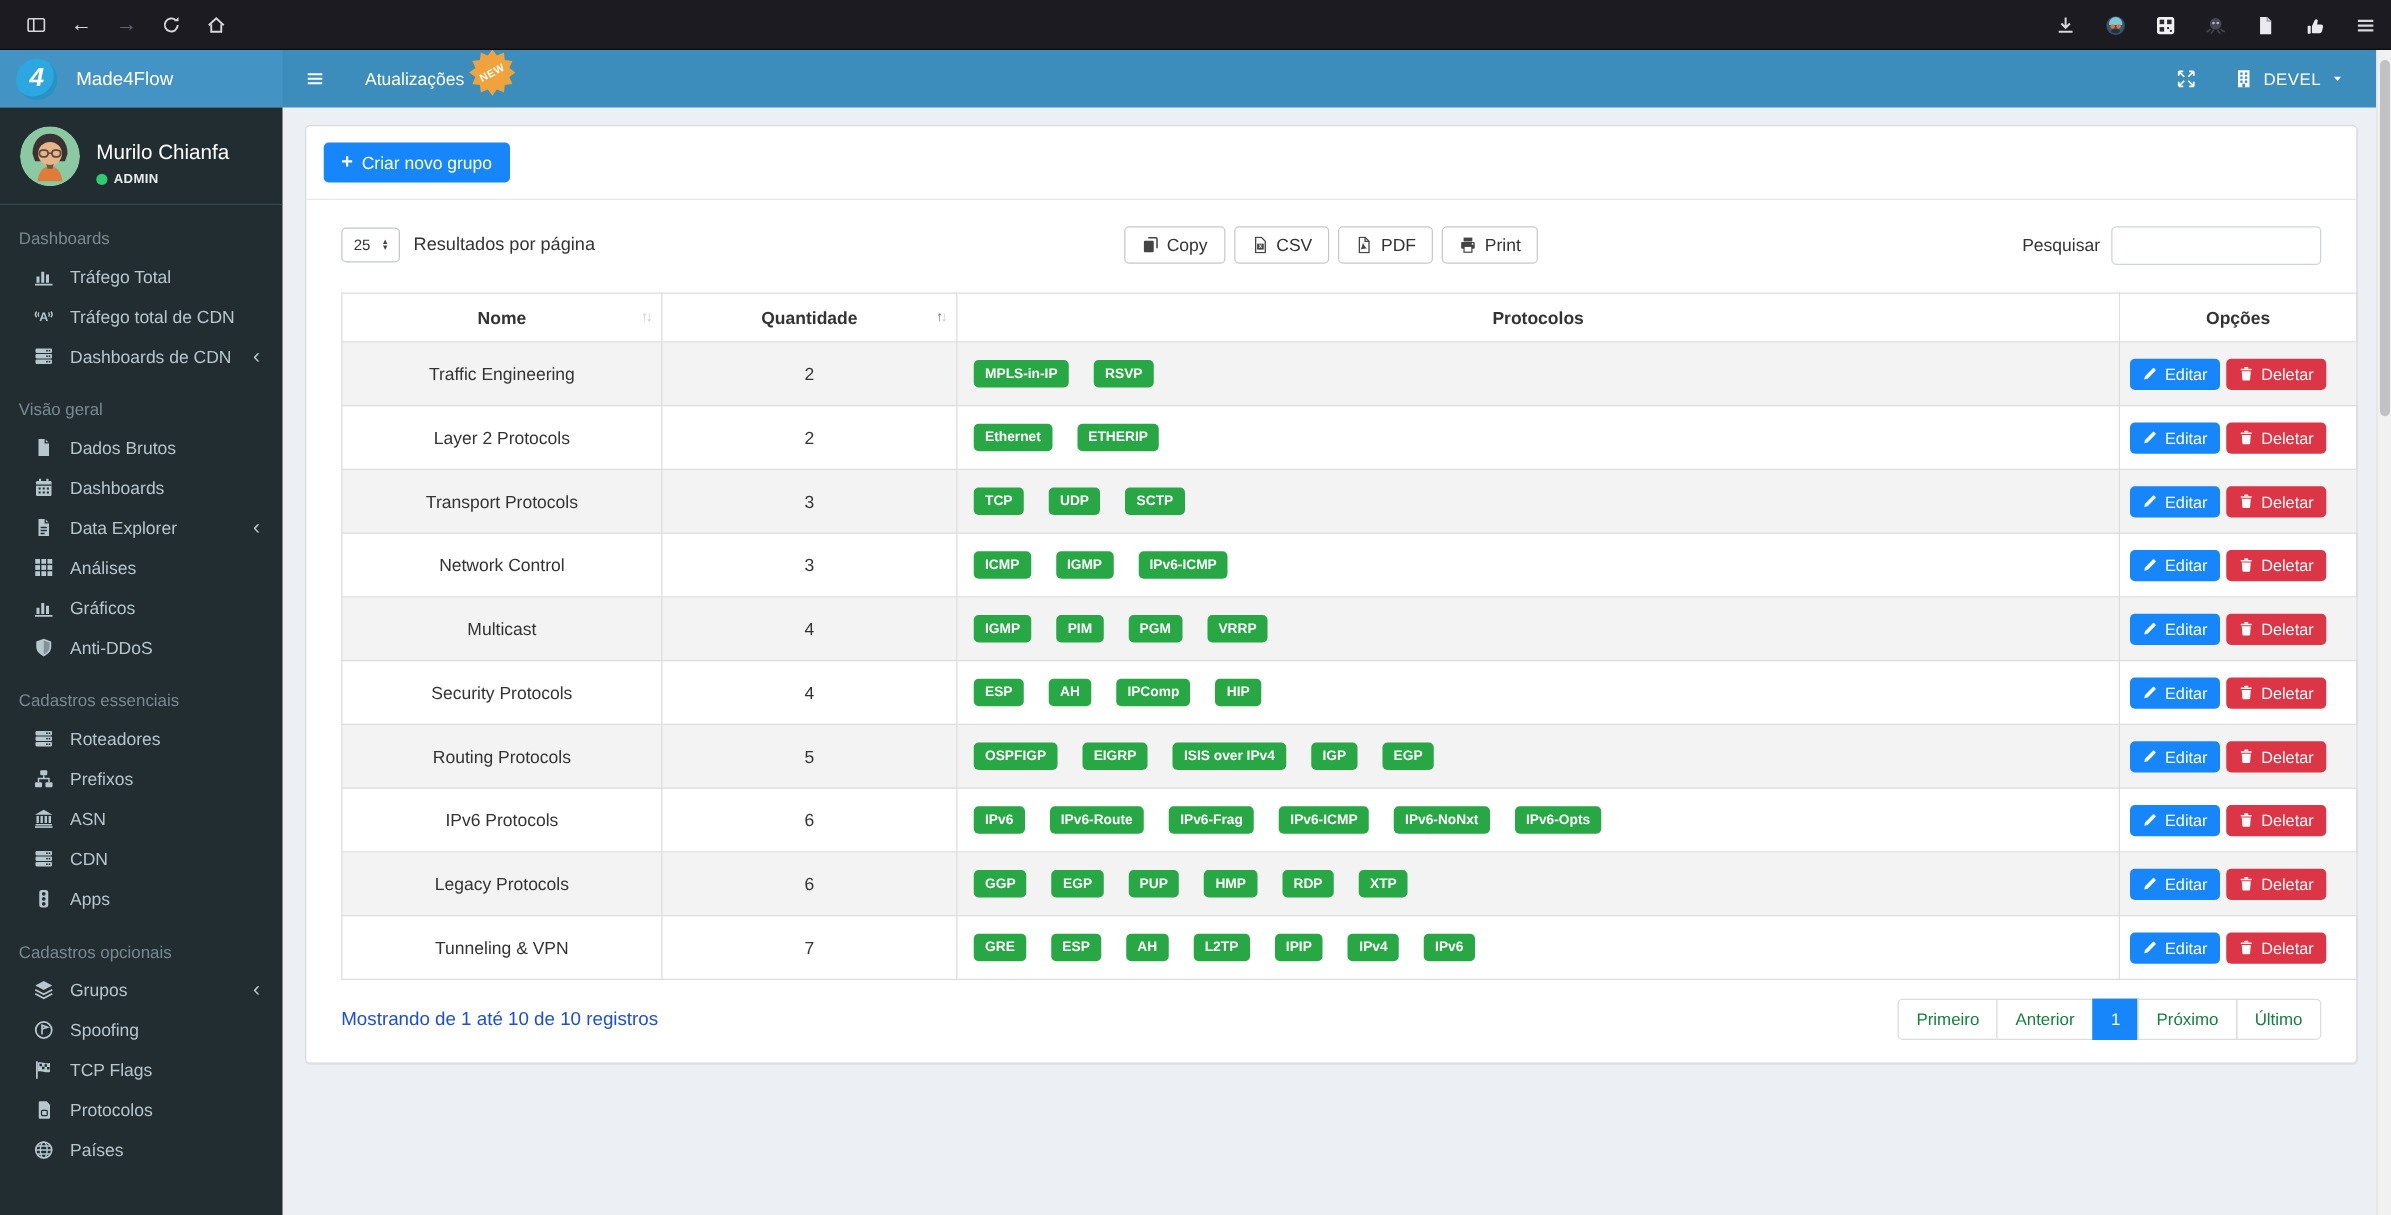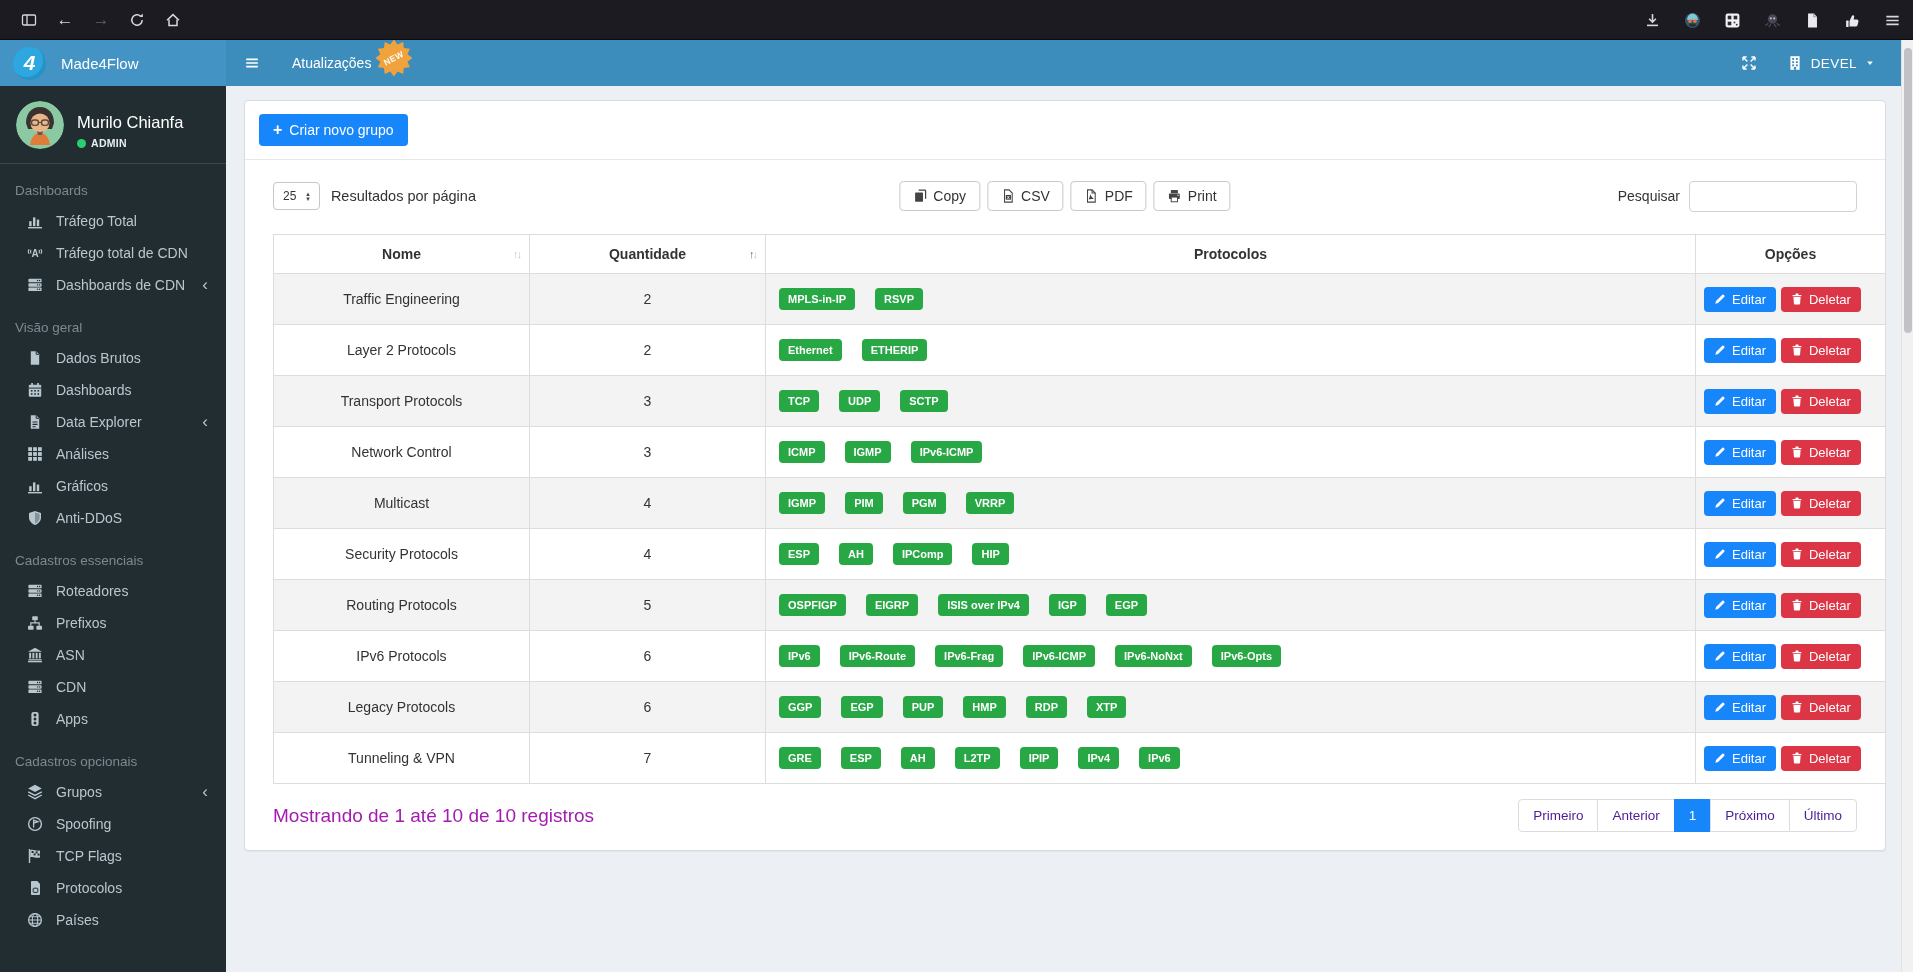--- a/index.html
+++ b/index.html
@@ -91,23 +91,23 @@
   .sortmark .on{color:#6b6b6b}.sortmark .off{color:#c9c9c9}
   .badges{display:flex;flex-wrap:wrap;gap:20px;padding-left:5px}
   .badge{background:var(--success);color:#fff;font-weight:bold;font-size:11px;padding:5px 9px;border-radius:4px;white-space:nowrap}
   .optbtns{display:flex;gap:5px}
   .rbtn{display:inline-flex;align-items:center;gap:6px;border:none;border-radius:4px;color:#fff;font-size:13px;padding:5px 10px;cursor:pointer}
   .rbtn svg{width:12px;height:12px}
   .rbtn.edit{background:var(--primary)}
   .rbtn.del{background:var(--danger)}
 
   .tfoot{display:flex;align-items:center;justify-content:space-between;margin-top:15px}
-  .tinfo{font-size:19px;color:#a21caf}
+  .tinfo{font-size:15px;color:#1d4ed8}
   .pager{display:flex}
-  .pager a{display:block;padding:8px 14px;border:1px solid #dcdcdc;margin-left:-1px;font-size:13.5px;color:#4c1d95;background:#fff;text-decoration:none;cursor:pointer}
+  .pager a{display:block;padding:8px 14px;border:1px solid #dcdcdc;margin-left:-1px;font-size:13.5px;color:#15803d;background:#fff;text-decoration:none;cursor:pointer}
   .pager a:first-child{border-radius:4px 0 0 4px;margin-left:0}
   .pager a:last-child{border-radius:0 4px 4px 0}
   .pager a.active{background:var(--primary);border-color:var(--primary);color:#fff}
 
   .scrollbar{position:absolute;top:0;right:0;bottom:0;width:12px;background:#f1f1f1;border-left:1px solid #e2e2e2}
   .scrollbar .thumb{position:absolute;top:8px;left:2px;width:8px;height:285px;border-radius:4px;background:#c2c2c6}
   .hiddefs{position:absolute;width:0;height:0;overflow:hidden}
 </style>
 </head>
 <body>

